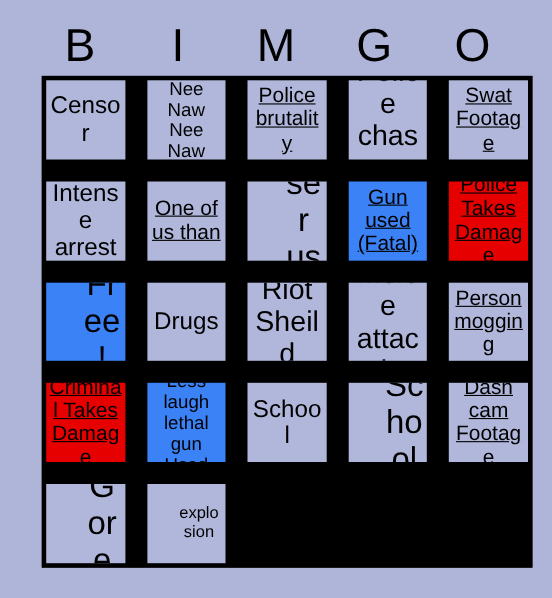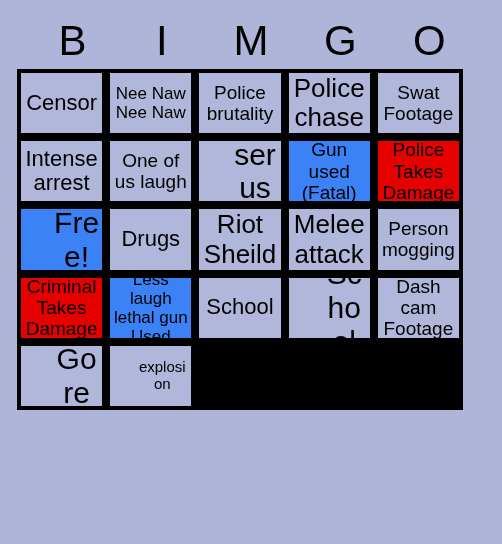--- a/index.html
+++ b/index.html
@@ -33,52 +33,52 @@
     align-items: center;
     justify-content: center;
     font-size: 42px;
     line-height: 1;
     color: #000000;
     font-weight: normal;
     letter-spacing: 0px;
   }
   .grid {
     position: absolute;
-    left: 17px;
+    left: 38px;
     top: 69px;
     width: 446px;
-    height: 341px;
+    height: 447px;
     background: #000000;
     border: 4px solid #000000;
     box-sizing: border-box;
     display: grid;
     grid-template-columns: repeat(5, 1fr);
     grid-template-rows: repeat(5, 1fr);
-    gap: 8px;
+    gap: 20px;
   }
   .cell {
     background: #b0b7da;
     display: flex;
     align-items: center;
     justify-content: center;
     text-align: center;
     color: #000000;
     padding: 2px 3px;
     box-sizing: border-box;
     overflow: hidden;
     line-height: 1.12;
     word-break: break-word;
   }
   .cell.blue { background: #3b82f6; }
   .cell.red  { background: #e60000; }
 
   
   .fs-xs { font-size: 15px; padding-left: 26px; }
   .fs-sm { font-size: 17px; }
-  .fs-md { font-size: 19px; }
+  .fs-md { font-size: 19px; text-decoration: underline; }
   .fs-lg { font-size: 22px; }
   .fs-xl { font-size: 26px; }
   .fs-xxl { font-size: 30px; padding-left: 33px; }
 </style>
 </head>
 <body>
 
 <div class="card">
 
   <div class="header-row">
@@ -89,21 +89,21 @@
     <div class="header-cell">O</div>
   </div>
 
   <div class="grid" id="bingo-grid">
       <div class="cell fs-lg">Censor</div>
       <div class="cell fs-sm">Nee Naw Nee Naw</div>
       <div class="cell fs-md">Police brutality</div>
       <div class="cell fs-xl">Police chase</div>
       <div class="cell fs-md">Swat Footage</div>
       <div class="cell fs-lg">Intense arrest</div>
-      <div class="cell fs-md">One of us laugh</div>
+      <div class="cell fs-md">One of us than</div>
       <div class="cell fs-xxl">Taser used</div>
       <div class="cell fs-md blue">Gun used (Fatal)</div>
       <div class="cell fs-md red">Police Takes Damage</div>
       <div class="cell fs-xxl blue">Free!</div>
       <div class="cell fs-lg">Drugs</div>
       <div class="cell fs-xl">Riot Sheild</div>
       <div class="cell fs-xl">Melee attack</div>
       <div class="cell fs-md">Person mogging</div>
       <div class="cell fs-md red">Criminal Takes Damage</div>
       <div class="cell fs-sm blue">Less laugh lethal gun Used</div>

